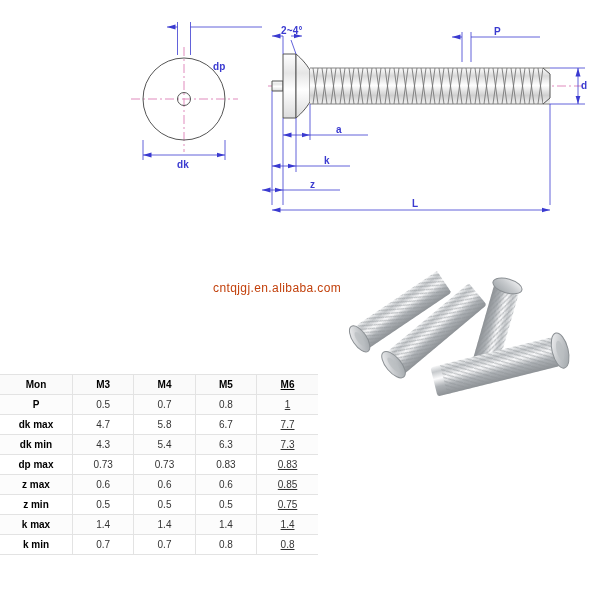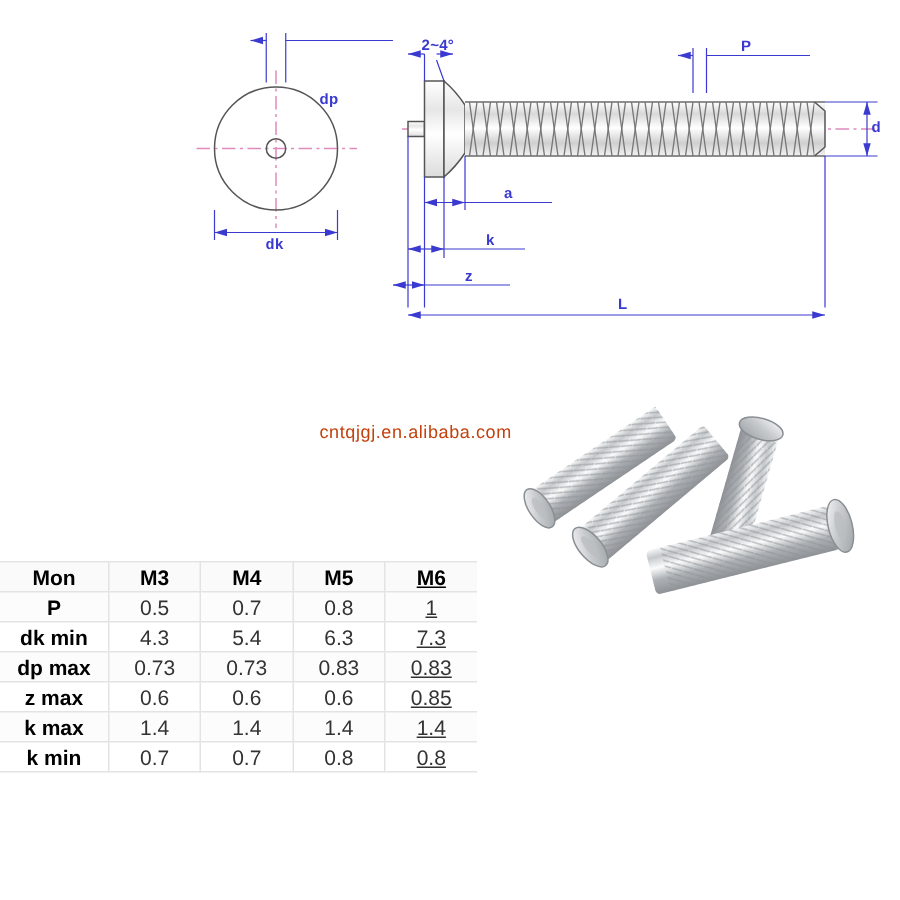--- a/index.html
+++ b/index.html
@@ -56,21 +56,21 @@
     height: 172px;
   }
 
   
   #spec-table {
     position: absolute;
     left: 0;
     top: 374px;
     width: 318px;
     border-collapse: collapse;
-    font-size: 14px;
+    font-size: 10px;
     font-family: "Liberation Sans", sans-serif;
   }
   #spec-table td, #spec-table th {
     height: 19px;
     padding: 0;
     text-align: center;
     vertical-align: middle;
     border-bottom: 1px solid #e3e3e3;
     border-right: 1px solid #e3e3e3;
     color: #333;
@@ -208,21 +208,21 @@
 
       <line x1="262" y1="190" x2="272" y2="190" stroke="#3a3ad0" stroke-width=".8" marker-start="url(#arR)"></line>
       <line x1="272" y1="190" x2="283" y2="190" stroke="#3a3ad0" stroke-width=".8" marker-end="url(#arL)"></line>
       <line x1="283" y1="190" x2="340" y2="190" stroke="#3a3ad0" stroke-width=".8"></line>
 
       <line x1="272" y1="210" x2="550" y2="210" stroke="#3a3ad0" stroke-width=".8" marker-start="url(#arR)" marker-end="url(#arL)"></line>
     </g>
   </svg>
 
   <div class="dim-label" style="left:213px; top:17px;margin-top:44px;">dp</div>
-  <div class="dim-label" style="left:177px; top:159px;font-family:Liberation Mono, monospace;">dk</div>
+  <div class="dim-label" style="left:177px; top:159px;">dk</div>
   <div class="dim-label" style="left:281px; top:25px;">2~4°</div>
   <div class="dim-label" style="left:494px; top:26px;">P</div>
   <div class="dim-label" style="left:581px; top:80px;">d</div>
   <div class="dim-label" style="left:336px; top:124px;">a</div>
   <div class="dim-label" style="left:324px; top:155px;">k</div>
   <div class="dim-label" style="left:310px; top:179px;">z</div>
   <div class="dim-label" style="left:412px; top:198px;">L</div>
 </div>
 
 <div id="watermark">cntqjgj.en.alibaba.com</div>
@@ -297,20 +297,27 @@
   </thead>
   <tbody>
     <tr>
       <td class="rowhead">P</td>
       <td>0.5</td>
       <td>0.7</td>
       <td>0.8</td>
       <td>1</td>
     </tr>
     <tr>
+      <td class="rowhead">dk max</td>
+      <td>4.7</td>
+      <td>5.8</td>
+      <td>6.7</td>
+      <td>7.7</td>
+    </tr>
+    <tr>
       <td class="rowhead">dk min</td>
       <td>4.3</td>
       <td>5.4</td>
       <td>6.3</td>
       <td>7.3</td>
     </tr>
     <tr>
       <td class="rowhead">dp max</td>
       <td>0.73</td>
       <td>0.73</td>
@@ -318,20 +325,27 @@
       <td>0.83</td>
     </tr>
     <tr>
       <td class="rowhead">z max</td>
       <td>0.6</td>
       <td>0.6</td>
       <td>0.6</td>
       <td>0.85</td>
     </tr>
     <tr>
+      <td class="rowhead">z min</td>
+      <td>0.5</td>
+      <td>0.5</td>
+      <td>0.5</td>
+      <td>0.75</td>
+    </tr>
+    <tr>
       <td class="rowhead">k max</td>
       <td>1.4</td>
       <td>1.4</td>
       <td>1.4</td>
       <td>1.4</td>
     </tr>
     <tr>
       <td class="rowhead">k min</td>
       <td>0.7</td>
       <td>0.7</td>

